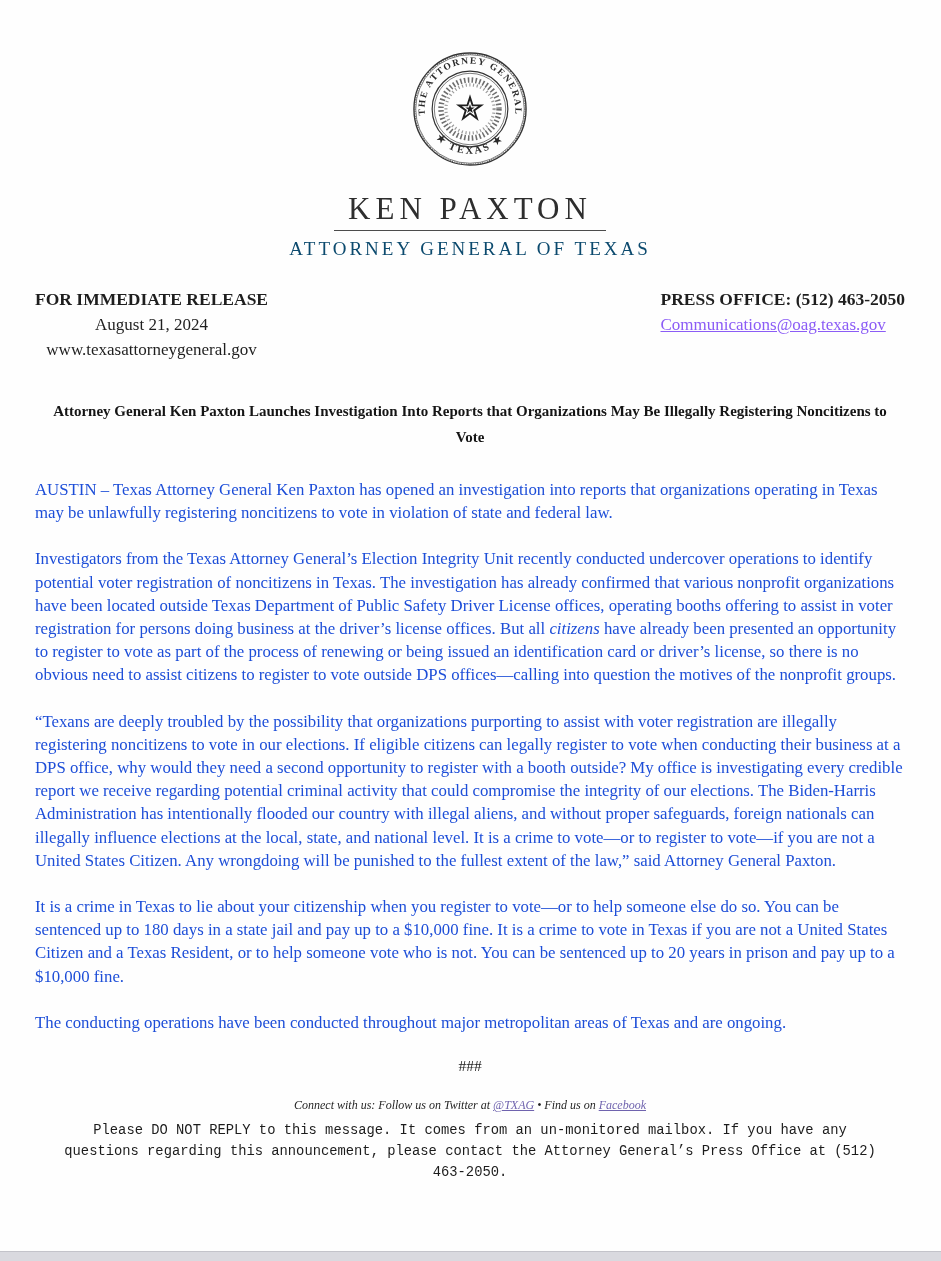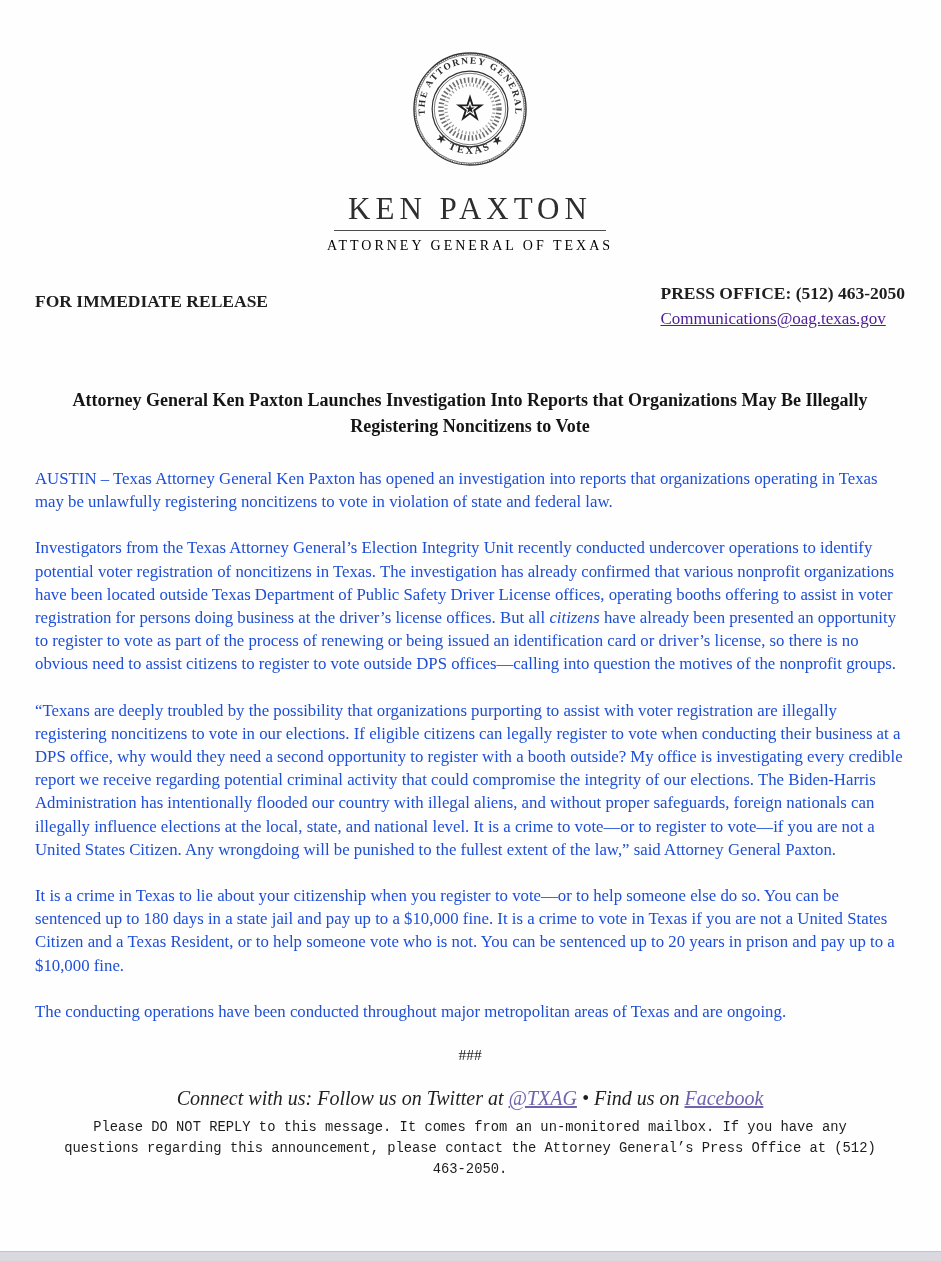--- a/index.html
+++ b/index.html
@@ -24,57 +24,57 @@
   .ag-name {
     font-size: 31px;
     letter-spacing: 5px;
     color: #2e2e2e;
     display: inline-block;
     padding: 2px 14px 3px 14px;
     border-bottom: 1.5px solid #4c4c4c;
     margin-top: 17px;
   }
   .ag-title {
-    font-size: 14px;
+    font-size: 19px;
     letter-spacing: 3px;
-    color: #000000;
+    color: #0c4a6e;
     margin-top: 7px;
   }
 
   
   .release-row {
     display: flex;
     justify-content: space-between;
     align-items: flex-start;
     margin-top: 27px;
     font-size: 17px;
     line-height: 25px;
   }
-  .release-left { text-align: center; margin-top: 8px; }
+  .release-left { text-align: center; }
   .release-right { text-align: left; }
   .bold-line { font-weight: bold; font-size: 17.5px; }
   a.link-blue {
-    color: #4c1d95;
+    color: #8b5cf6;
     text-decoration: underline;
     cursor: pointer;
   }
   a.link-purple {
     color: #6f63ae;
     text-decoration: underline;
     cursor: pointer;
   }
 
   
   .headline {
-    font-size: 18px;
+    font-size: 15px;
     font-weight: bold;
     text-align: center;
     line-height: 26px;
     max-width: 856px;
-    margin: 56px auto 0 auto;
+    margin: 36px auto 0 auto;
     color: #151515;
   }
 
   
   .body-text { margin-top: 28px; }
   .body-text p {
     font-size: 16.8px;
     line-height: 23.2px;
     margin-bottom: 23px;
     color: #1d4ed8;
@@ -83,21 +83,21 @@
     text-align: center;
     font-size: 15.5px;
     margin-top: 19px;
     color: #222;
   }
 
   
   .footer { margin-top: 23px; text-align: center; }
   .connect-line {
     font-style: italic;
-    font-size: 20px;
+    font-size: 12px;
     color: #1f1f1f;
   }
   .disclaimer {
     font-family: Liberation Mono, monospace;
     font-size: 13.8px;
     line-height: 21px;
     color: #1c1c1c;
     max-width: 812px;
     margin: 7px auto 0 auto;
   }
@@ -164,20 +164,22 @@
     </div>
     <div>
       <div class="ag-name">KEN PAXTON</div>
     </div>
     <div class="ag-title">ATTORNEY GENERAL OF TEXAS</div>
   </header>
 
   <section class="release-row">
     <div class="release-left">
       <div class="bold-line">FOR IMMEDIATE RELEASE</div>
+      <div>August 21, 2024</div>
+      <div>www.texasattorneygeneral.gov</div>
     </div>
     <div class="release-right">
       <div class="bold-line">PRESS OFFICE: (512) 463-2050</div>
       <a class="link-blue">Communications@oag.texas.gov</a>
     </div>
   </section>
 
   <h1 class="headline">Attorney General Ken Paxton Launches Investigation Into Reports that Organizations May Be Illegally Registering Noncitizens to Vote</h1>
 
   <div class="body-text">

